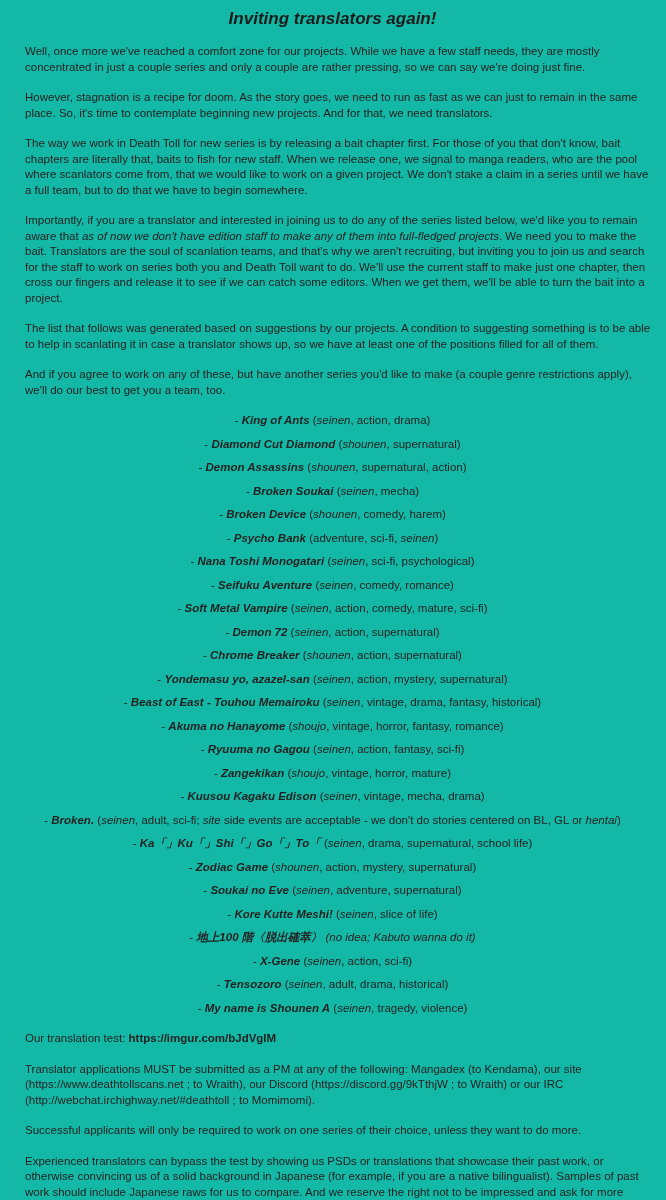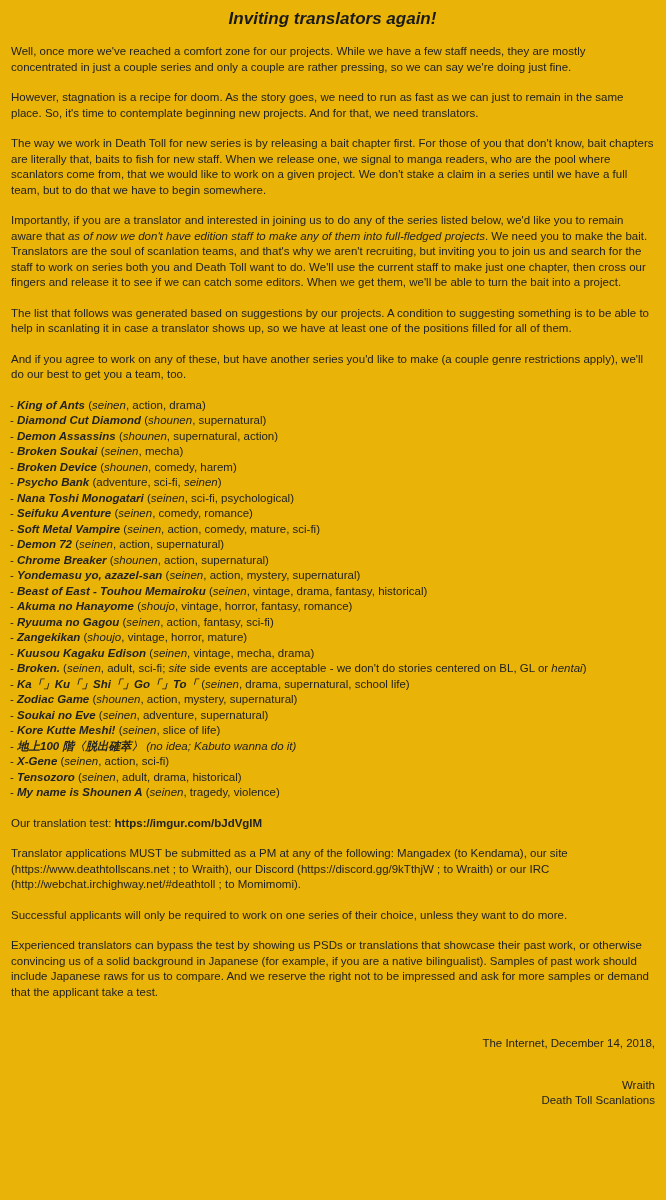--- a/index.html
+++ b/index.html
@@ -6,43 +6,44 @@
     margin: 0;
     padding: 0;
     background: #ffffff;
   }
   .page {
     box-sizing: border-box;
     width: 666px;
     height: 1200px;
     overflow: hidden;
     padding: 6px 11px 10px 10px;
-    background: #eab308;
+    background: #14b8a6;
     color: #222222;
     font-family: "Liberation Sans", "DejaVu Sans", sans-serif;
     font-size: 11.5px;
     line-height: 15.5px;
   }
   .title {
     margin: 2px 0 14px 0;
     text-align: center;
     font-size: 17px;
     line-height: 22px;
     font-weight: bold;
     font-style: italic;
     color: #1a1a1a;
   }
   p.para {
-    margin: 0 0 15px 1px;
+    margin: 0 0 15px 15px;
   }
   .series-list {
     margin: 0 0 15px 0;
   }
   .series-item {
-    margin: 0;
+    margin: 8px;
+    text-align: center;
   }
   .s-title {
     font-weight: bold;
     font-style: italic;
   }
   .sig {
     text-align: right;
   }
   .sig-date {
     margin: 36px 0 26px 0;

